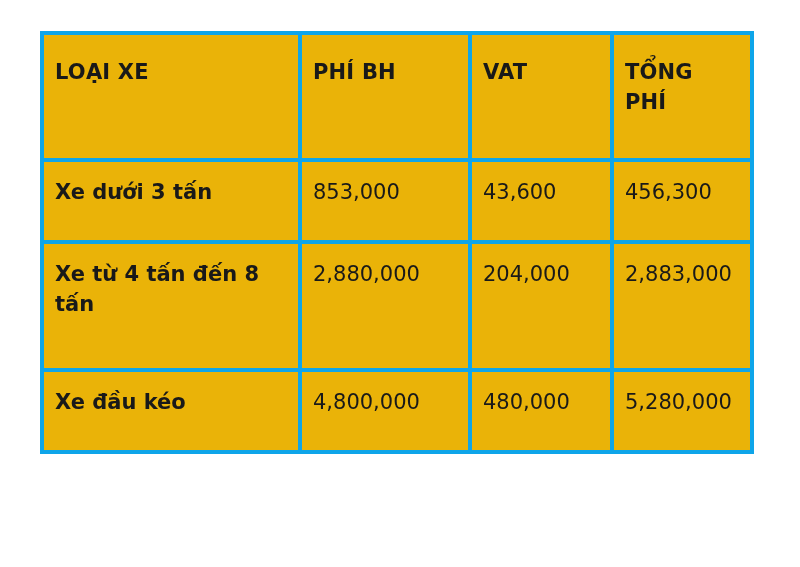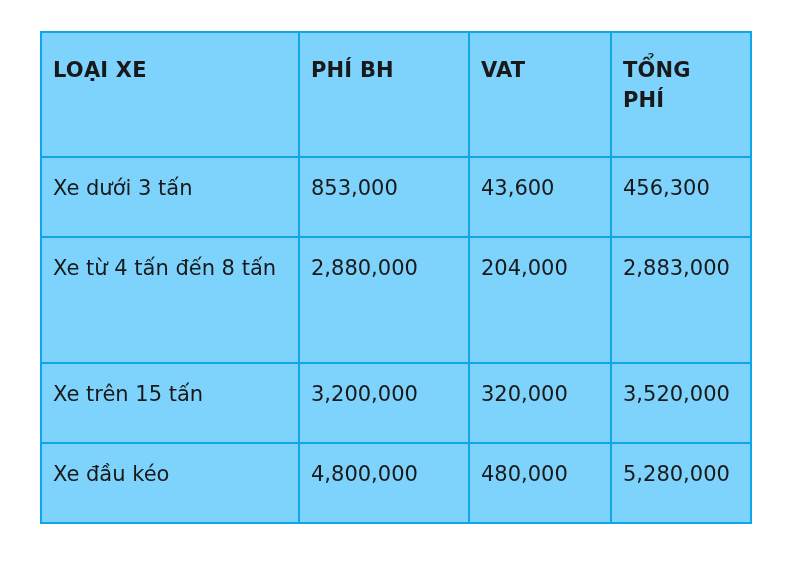--- a/index.html
+++ b/index.html
@@ -26,46 +26,47 @@
     top: 31px;
     width: 710px;
   }
   table.fee-table {
     border-collapse: collapse;
     width: 710px;
     table-layout: fixed;
   }
   table.fee-table td,
   table.fee-table th {
-    border: 2px solid #0ea5e9;
+    border: 4px solid #0ea5e9;
     padding: 16px 17px 16px 11px;
     vertical-align: top;
     text-align: left;
     font-weight: normal;
     font-size: 21px;
     line-height: 1.42;
     color: #191919;
-    background: #7dd3fc;
+    background: #eab308;
   }
   table.fee-table thead th {
     font-weight: bold;
     font-size: 21px;
     letter-spacing: 0.2px;
     height: 84px;
     padding-top: 23px;
     vertical-align: top;
   }
   
   col.c0 { width: 258px; }
   col.c1 { width: 170px; }
   col.c2 { width: 142px; }
   col.c3 { width: 140px; }
 
   tbody td.label-cell {
     padding-right: 10px;
+    font-weight: bold;
   }
   tbody tr td {
     height: 46px;
   }
   tbody tr.two-line td {
     height: 92px;
   }
 </style>
 </head>
 <body>
@@ -94,26 +95,20 @@
           <td>43,600</td>
           <td>456,300</td>
         </tr>
         <tr class="two-line">
           <td class="label-cell">Xe từ 4 tấn đến 8 tấn</td>
           <td>2,880,000</td>
           <td>204,000</td>
           <td>2,883,000</td>
         </tr>
         <tr>
-          <td class="label-cell">Xe trên 15 tấn</td>
-          <td>3,200,000</td>
-          <td>320,000</td>
-          <td>3,520,000</td>
-        </tr>
-        <tr>
           <td class="label-cell">Xe đầu kéo</td>
           <td>4,800,000</td>
           <td>480,000</td>
           <td>5,280,000</td>
         </tr>
       </tbody>
     </table>
   </div>
 </div>
 

